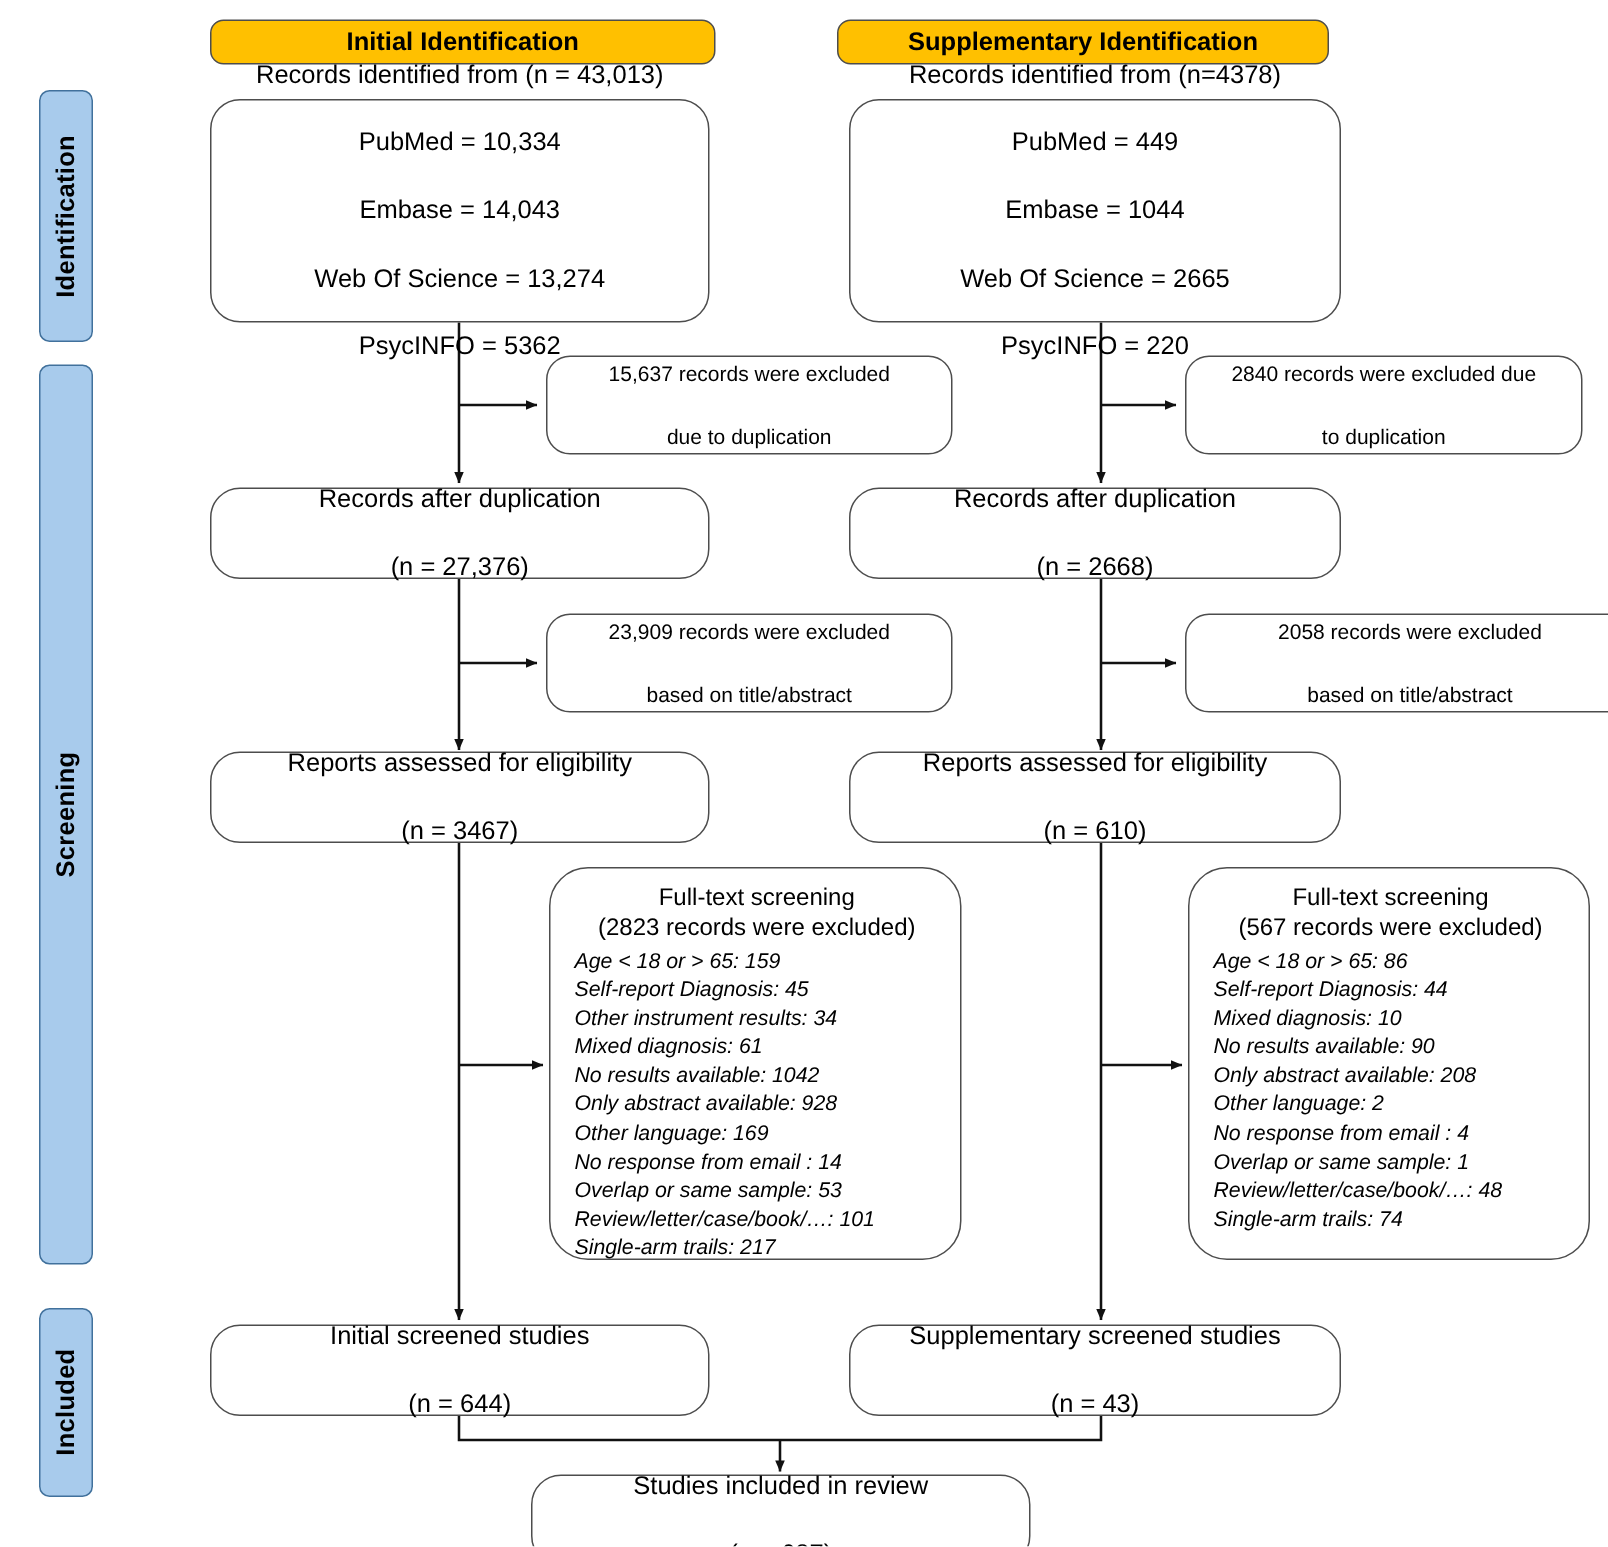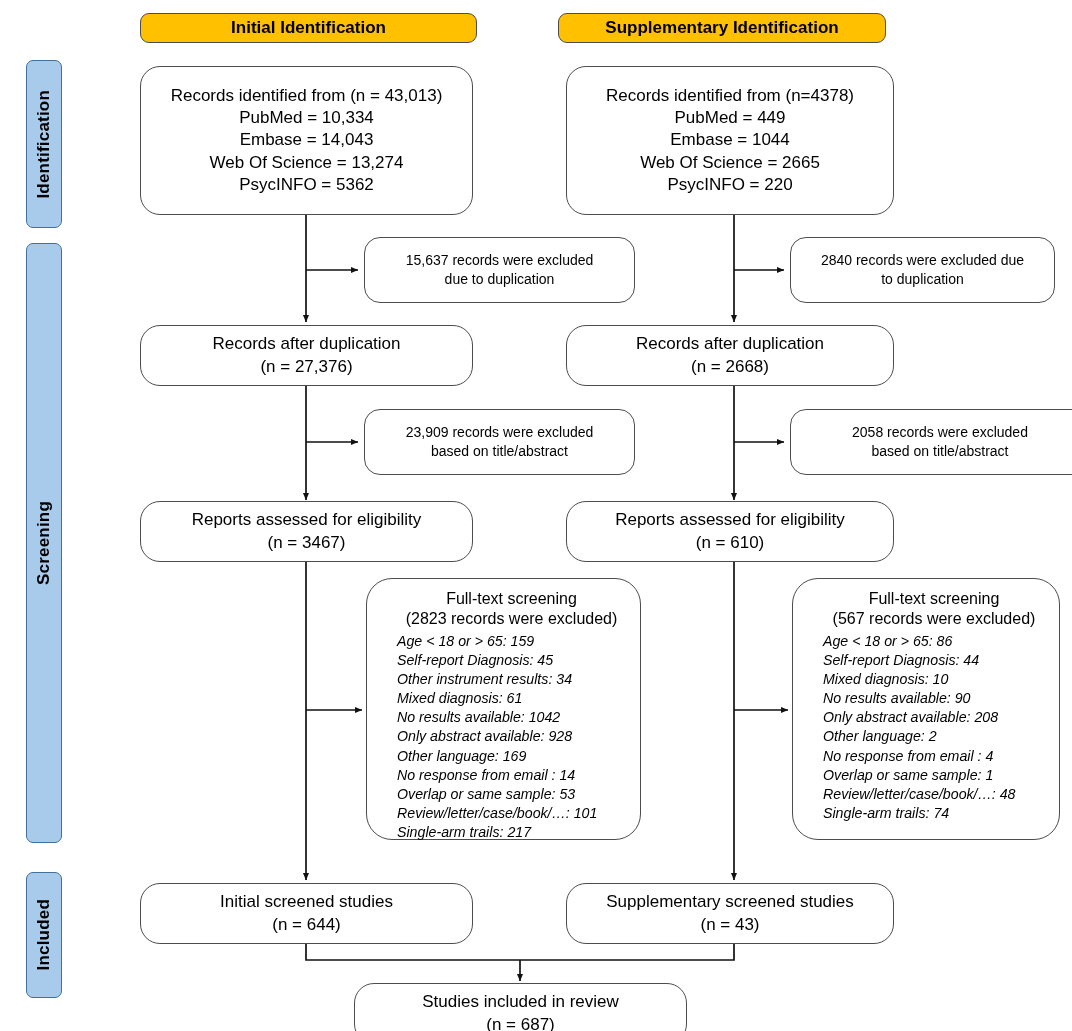--- a/index.html
+++ b/index.html
@@ -68,35 +68,36 @@
     border-radius:20px;
     box-sizing:border-box;
     display:flex;
     flex-direction:column;
     align-items:center;
     justify-content:center;
     text-align:center;
     font-size:17px;
     line-height:1.30;
     padding:6px 10px;
+    gap:23px;
   }
   .box .ln{display:block;white-space:nowrap;}
 
   
   .box.excl{font-size:14px;line-height:1.33;border-radius:16px;}
   .box.excl .ln{white-space:normal;}
 
   
   .ftbox{
     position:absolute;
     background:#ffffff;
     border:1.3px solid #4d4d4d;
     border-radius:26px;
     box-sizing:border-box;
-    padding:10px 14px 10px 30px;
+    padding:10px 14px 10px 16px;
     display:flex;
     flex-direction:column;
   }
   .ftbox .ft-head{
     text-align:center;
     font-size:16px;
     line-height:1.28;
   }
   .ftbox .ft-head .ln{display:block;white-space:nowrap;}
   .ftbox ul{

